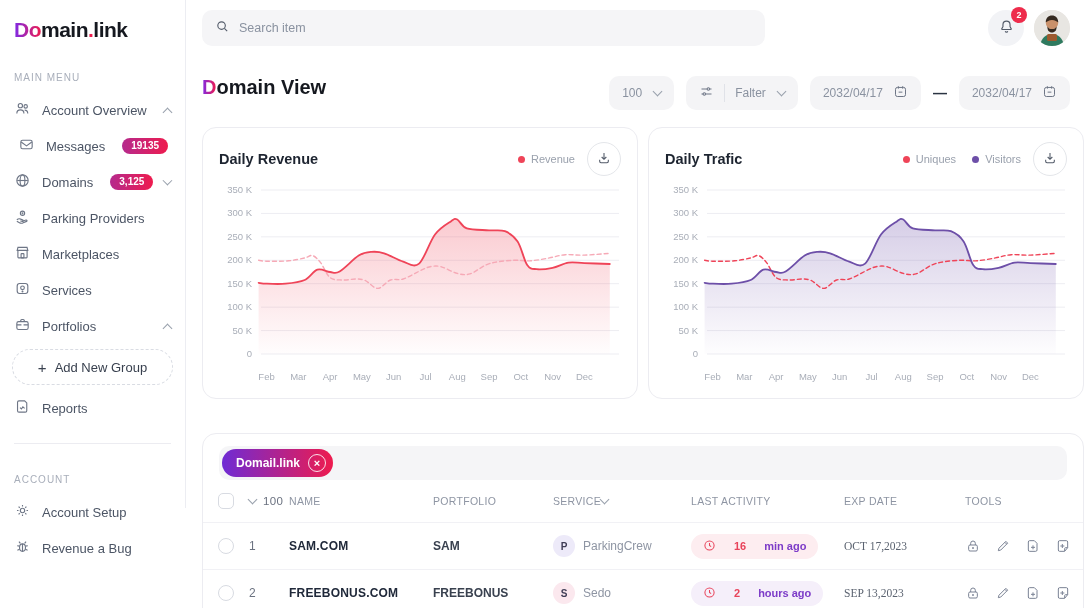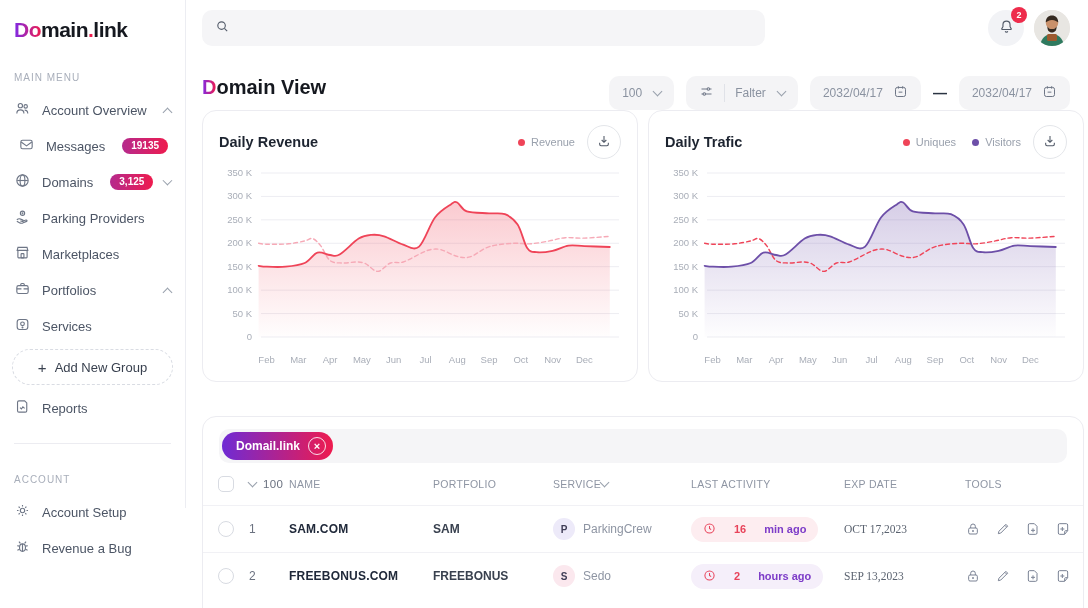--- a/index.html
+++ b/index.html
@@ -49,21 +49,21 @@
     border:none; cursor:pointer; padding:0; }
 
   .page-head { display:flex; margin-top:20px; padding-right:14px; }
   .page-title { font-size:20px; font-weight:700; color:#15181f; }
   .controls { margin-left:auto; display:flex; align-items:center; gap:12px; }
   .pill { height:34px; background:#f4f4f6; border:none; border-radius:10px; color:#8a92a0; font-size:12px;
     display:flex; align-items:center; gap:10px; padding:0 13px; cursor:pointer; font-family:"Liberation Sans", sans-serif; }
   .pill .vdiv { width:1px; height:18px; background:#e0e2e8; }
   .range-dash { color:#2b3442; font-weight:700; font-size:14px; }
 
-  .charts { display:flex; gap:10px; margin-top:0; }
+  .charts { display:flex; gap:10px; margin-top:17px; }
   .chart-card { width:436px; height:272px; border:1px solid #ececf1; border-radius:14px; padding:14px 16px 8px 16px; background:#fff; }
   .chart-head { display:flex; align-items:center; margin-bottom:2px; }
   .chart-title { font-size:14.5px; font-weight:700; color:#1d2430; }
   .legend { margin-left:auto; display:flex; align-items:center; gap:16px; margin-right:12px; }
   .legend-item { display:flex; align-items:center; gap:6px; font-size:11px; color:#9aa1ad; cursor:pointer; }
   .legend-dot { width:7px; height:7px; border-radius:50%; display:inline-block; }
   .dl-btn { width:34px; height:34px; border-radius:50%; border:1px solid #e4e6ea; background:#fff;
     display:flex; align-items:center; justify-content:center; cursor:pointer; }
 
   
@@ -155,34 +155,34 @@
       <span><svg width="17" height="17" viewBox="0 0 24 24" fill="none" stroke="#6e7686" stroke-width="1.6">
             <path d="M4.5 9 5.6 4.8h12.8L19.5 9z"></path>
             <path d="M5.5 9v9.5a1 1 0 0 0 1 1h11a1 1 0 0 0 1-1V9"></path>
             <rect x="10" y="13.5" width="4" height="6" rx="0.8"></rect>
           </svg></span>
       <span>Marketplaces</span>
     </div>
 
     <div class="side-item">
       <span><svg width="17" height="17" viewBox="0 0 24 24" fill="none" stroke="#6e7686" stroke-width="1.6">
-            <rect x="4" y="8" width="16" height="11" rx="2.5"></rect>
-            <path d="M9.5 8V6.5A1.5 1.5 0 0 1 11 5h2a1.5 1.5 0 0 1 1.5 1.5V8M4 12.5h6.5m3 0H20"></path>
-          </svg></span>
-      <span>Portfolios</span>
-      <span class="chev up"></span>
-    </div>
-
-    <div class="side-item">
-      <span><svg width="17" height="17" viewBox="0 0 24 24" fill="none" stroke="#6e7686" stroke-width="1.6">
             <rect x="4.5" y="5" width="15" height="14" rx="3.5"></rect>
             <circle cx="12" cy="11" r="2.6"></circle>
             <circle cx="12" cy="16.2" r="0.6" fill="#6e7686"></circle>
           </svg></span>
       <span>Services</span>
+    </div>
+
+    <div class="side-item">
+      <span><svg width="17" height="17" viewBox="0 0 24 24" fill="none" stroke="#6e7686" stroke-width="1.6">
+            <rect x="4" y="8" width="16" height="11" rx="2.5"></rect>
+            <path d="M9.5 8V6.5A1.5 1.5 0 0 1 11 5h2a1.5 1.5 0 0 1 1.5 1.5V8M4 12.5h6.5m3 0H20"></path>
+          </svg></span>
+      <span>Portfolios</span>
+      <span class="chev up"></span>
     </div>
 
     <div class="add-group">
       <span class="plus">+</span>
       <span>Add New Group</span>
     </div>
 
     <div class="side-item">
       <span><svg width="17" height="17" viewBox="0 0 24 24" fill="none" stroke="#6e7686" stroke-width="1.6">
             <path d="M7 4h8l3 3v11a2 2 0 0 1-2 2H7a2 2 0 0 1-2-2V6a2 2 0 0 1 2-2z"></path>
@@ -212,20 +212,21 @@
   </aside>
 
   <div class="main">
 
     <div class="topbar">
       <div class="search">
         <span><svg width="15" height="15" viewBox="0 0 24 24" fill="none" stroke="#545c6a" stroke-width="1.8">
               <circle cx="10.5" cy="10.5" r="6"></circle>
               <path d="m15 15 4.5 4.5"></path>
             </svg></span>
+        <input type="text" placeholder="Search item" style="">
       </div>
       <button class="bell-btn">
         <span><svg width="17" height="17" viewBox="0 0 24 24" fill="none" stroke="#525a68" stroke-width="1.6">
               <path d="M12 4.5a5 5 0 0 0-5 5v2.8L5.4 15a.8.8 0 0 0 .7 1.2h11.8a.8.8 0 0 0 .7-1.2L17 12.3V9.5a5 5 0 0 0-5-5z"></path>
               <path d="M10.2 18.7a1.9 1.9 0 0 0 3.6 0"></path>
             </svg></span>
         <span class="bell-badge">2</span>
       </button>
       <button class="avatar">
         <svg width="36" height="36" viewBox="0 0 36 36">

